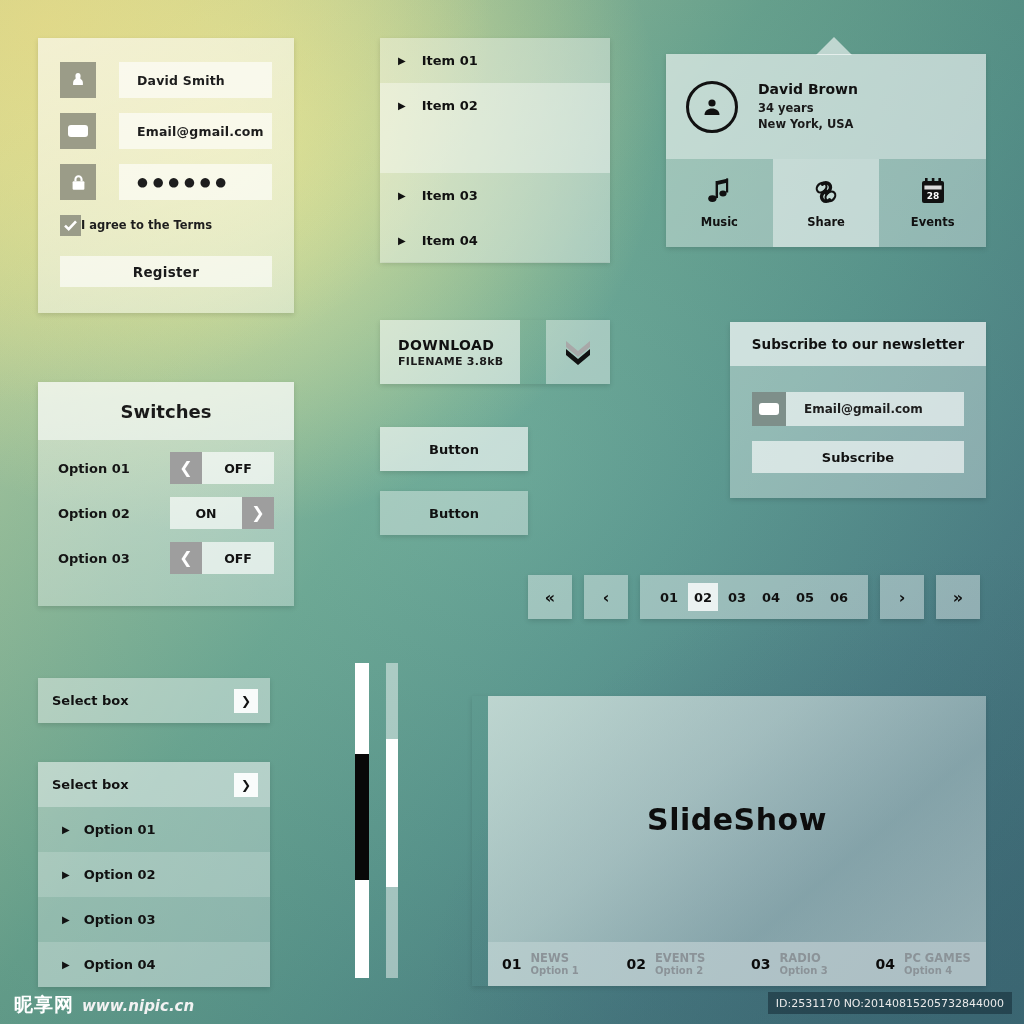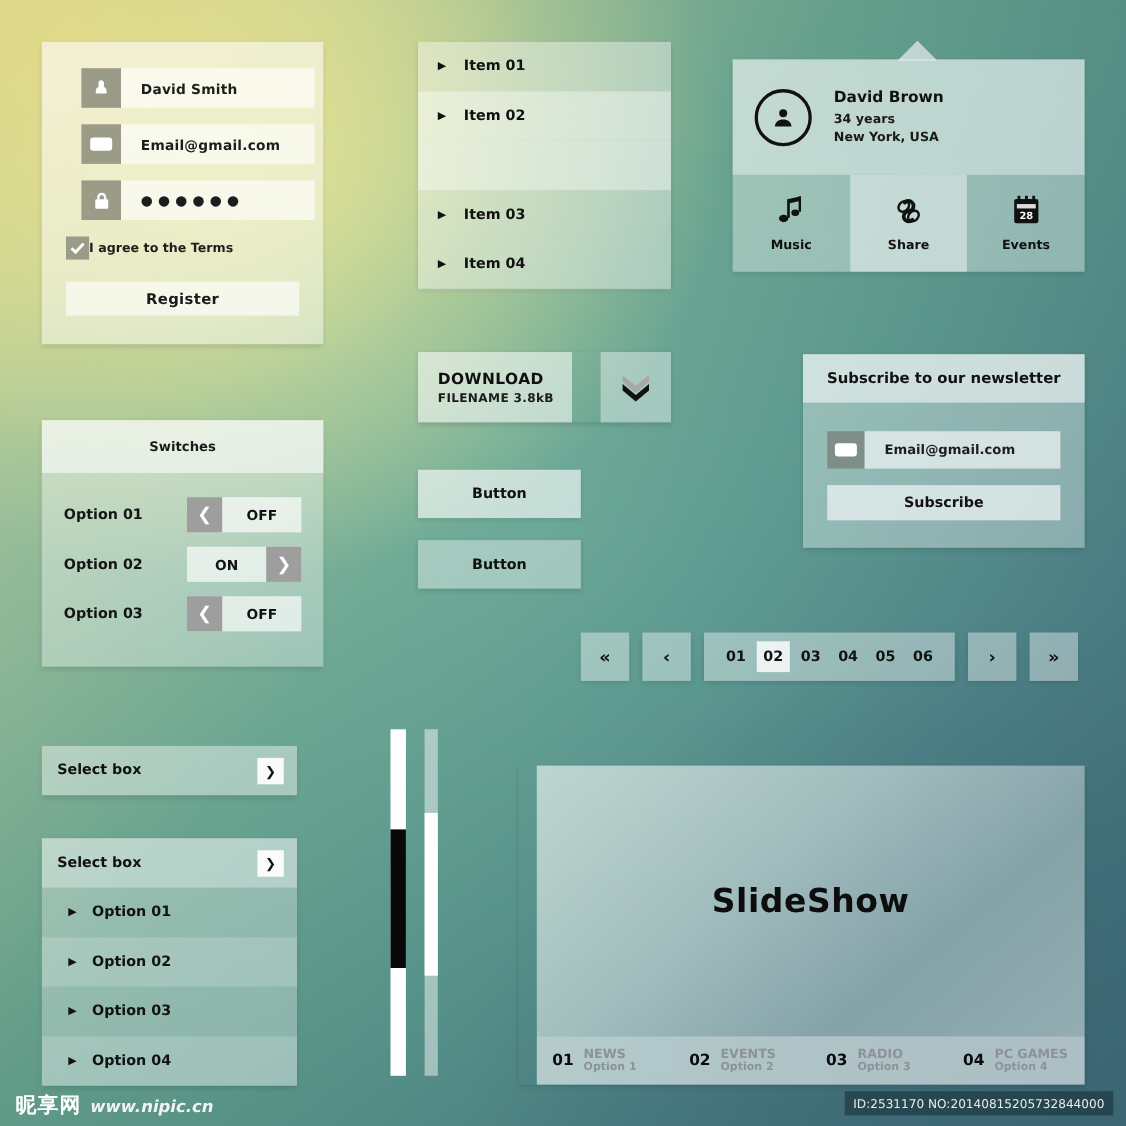--- a/index.html
+++ b/index.html
@@ -32,21 +32,21 @@
 
   
   .panel { position: absolute; }
   .shadow-sm { box-shadow: 0 2px 5px rgba(0,0,0,0.13); }
 
   
   #register {
     left: 38px; top: 38px; width: 256px; height: 275px;
     background: linear-gradient(160deg, rgba(255,255,255,0.62) 0%, rgba(255,255,255,0.50) 48%, rgba(255,255,255,0.42) 100%);
   }
-  .field { position: absolute; left: 36px; height: 36px; display: flex; align-items: stretch; }
+  .field { position: absolute; left: 22px; height: 36px; display: flex; align-items: stretch; gap: 23px; }
   .field .ficon {
     width: 36px; height: 36px; background: #9b9c88;
     display: flex; align-items: center; justify-content: center; flex: 0 0 36px;
   }
   .field .finput {
     flex: 1; background: rgba(255,255,255,0.62);
     display: flex; align-items: center; padding-left: 18px;
     font-size: 12.5px; font-weight: bold; color: #1d1d1d; letter-spacing: 0.2px;
   }
   .dots { letter-spacing: 5px; font-size: 15px; line-height: 1; }
@@ -68,23 +68,23 @@
     display: flex; align-items: center; justify-content: center;
     font-size: 13.5px; font-weight: bold; color: #1a1a1a; letter-spacing: 0.3px;
   }
 
   
   #switches {
     left: 38px; top: 382px; width: 256px; height: 224px;
     background: linear-gradient(175deg, rgba(255,255,255,0.40) 0%, rgba(255,255,255,0.33) 100%);
   }
   #switches .sw-head {
-    height: 48px; background: rgba(255,255,255,0.55);
-    display: flex; align-items: center; justify-content: center;
-    font-size: 12px; font-weight: bold; color: #1a1a1a;
+    height: 58px; background: rgba(255,255,255,0.55);
+    display: flex; align-items: center; justify-content: center;
+    font-size: 18px; font-weight: bold; color: #1a1a1a;
   }
   .sw-row {
     position: absolute; left: 20px; width: 216px; height: 32px;
     display: flex; align-items: center; justify-content: space-between;
   }
   .sw-row .sw-lbl { font-size: 13px; font-weight: bold; color: #141414; }
   .sw-ctl {
     width: 104px; height: 32px; background: rgba(255,255,255,0.66);
     display: flex; align-items: center;
   }

